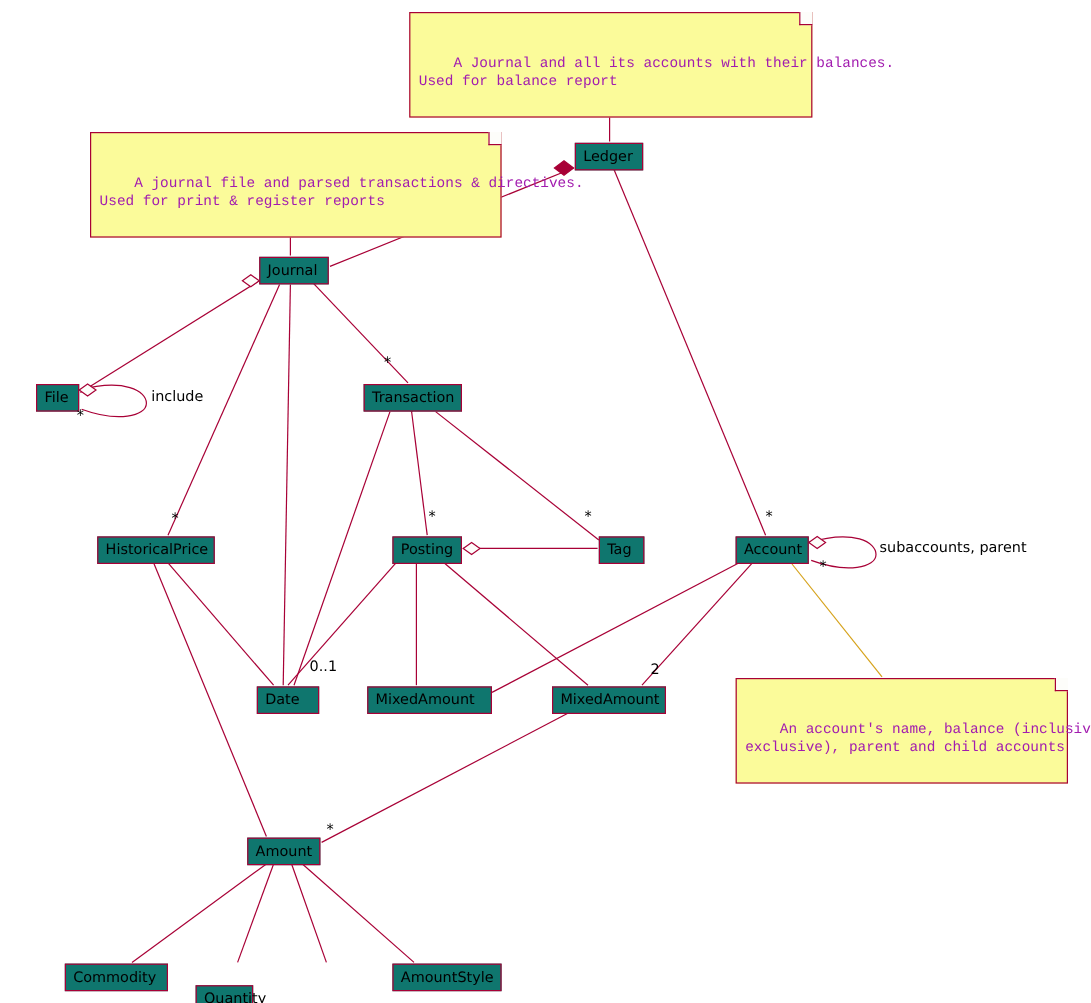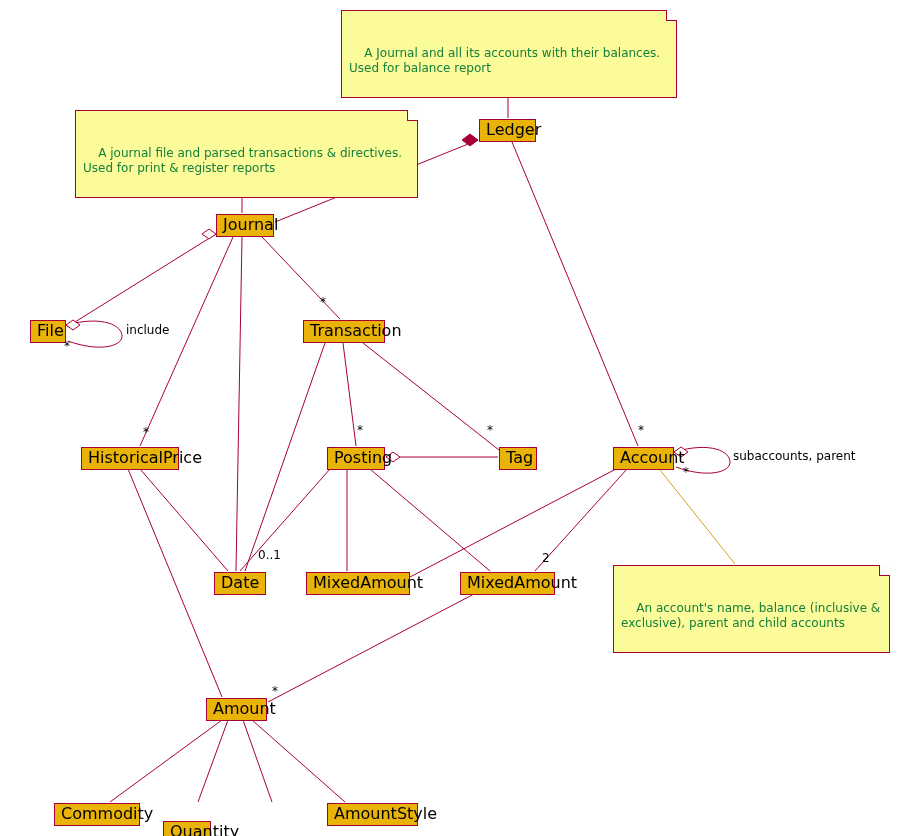--- a/index.html
+++ b/index.html
@@ -18,39 +18,40 @@
   svg.edges {
     position: absolute;
     left: 0;
     top: 0;
     width: 909px;
     height: 836px;
     pointer-events: none;
   }
   .node {
     position: absolute;
-    background: #eab308;
+    background: #0f766e;
     border: 1px solid #a80036;
     color: #000000;
-    font-size: 16px;
+    font-size: 12px;
     line-height: 14px;
     padding: 3px 6px 4px 6px;
     white-space: nowrap;
     box-sizing: border-box;
   }
   .note {
     position: absolute;
     background: #fbfb9a;
     border: 1px solid #a80036;
-    color: #15803d;
+    color: #a21caf;
     font-size: 12px;
     line-height: 15px;
     padding: 5px 7px 6px 7px;
     white-space: pre;
     box-sizing: border-box;
+    font-family: Liberation Mono, monospace;
   }
   .note .fold {
     position: absolute;
     right: -1px;
     top: -1px;
     width: 10px;
     height: 10px;
     background: #fdfdfa;
     border-left: 1px solid #a80036;
     border-bottom: 1px solid #a80036;

